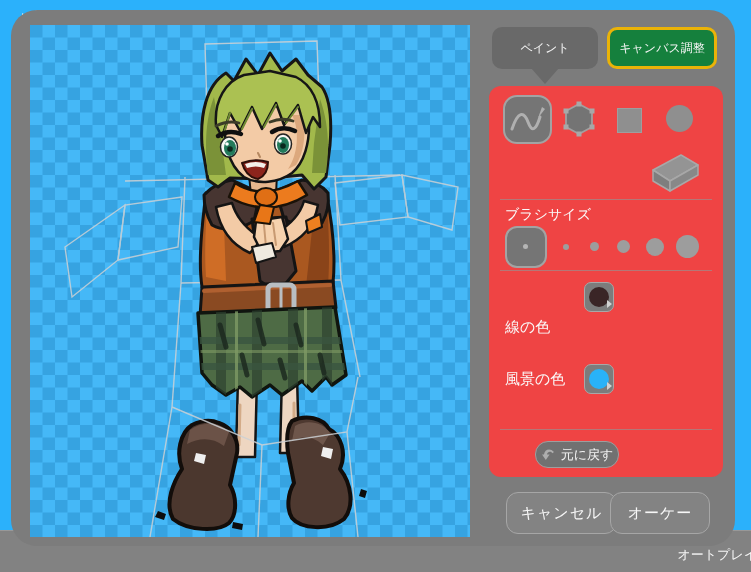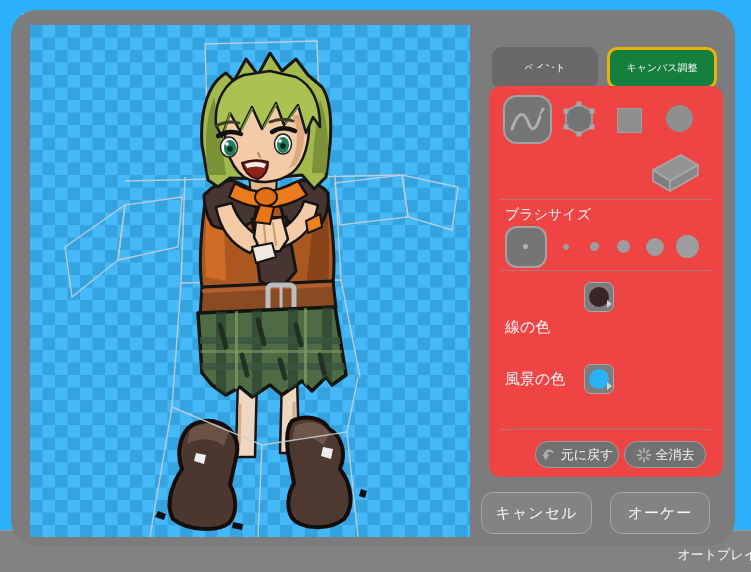--- a/index.html
+++ b/index.html
@@ -15,21 +15,21 @@
   .footer-link .blt{font-size:9px;margin-right:3px;color:#f2f2f2;}
   .lk-about{top:8px;}
   .lk-english{top:25px;}
   .autoplay{position:absolute;right:-6px;top:546px;color:#f5f5f5;font-size:13px;z-index:2;white-space:nowrap;cursor:pointer;}
   
   .dialog{position:absolute;left:11px;top:10px;width:724px;height:536px;background:#7c7c7c;border-radius:26px;z-index:10;}
   
   .canvas-wrap{position:absolute;left:19px;top:15px;width:440px;height:512px;cursor:crosshair;}
   .canvas-wrap svg{display:block;}
   
-  .tab{position:absolute;height:42px;border-radius:10px;display:flex;align-items:center;justify-content:center;color:#f5f5f5;font-size:10px;cursor:pointer;box-sizing:border-box;margin-top:20px;}
+  .tab{position:absolute;height:42px;border-radius:10px;display:flex;align-items:center;justify-content:center;color:#f5f5f5;font-size:12px;cursor:pointer;box-sizing:border-box;}
   .tab-paint{left:481px;top:17px;width:106px;background:#696969;}
   .tab-pointer{position:absolute;left:520px;top:58px;width:0;height:0;border-left:14px solid transparent;border-right:14px solid transparent;border-top:16px solid #696969;}
   .tab-adjust{left:596px;top:17px;width:110px;background:#15803d;border:3px solid #eab308;}
   
   .panel{position:absolute;left:478px;top:76px;width:234px;height:391px;background:#ef4444;border-radius:12px;}
   .sel-box{position:absolute;border:2px solid #a3a3a3;background:#757575;border-radius:14px;box-sizing:border-box;cursor:pointer;}
   .tool-pen{left:14px;top:9px;width:49px;height:49px;}
   .tool{position:absolute;cursor:pointer;}
   .tool-square{left:128px;top:22px;width:23px;height:23px;background:#8f8f8f;border:1px solid #9e9e9e;}
   .tool-circle{left:177px;top:19px;width:27px;height:27px;background:#8f8f8f;border-radius:50%;}
@@ -49,21 +49,21 @@
   .bd5{left:187px;top:149px;width:23px;height:23px;}
   .swatch{position:absolute;left:95px;width:30px;height:30px;background:#7c7c7c;border:1px solid #a8a8a8;border-radius:7px;cursor:pointer;box-sizing:border-box;}
   .sw-line{top:196px;} .sw-scenery{top:278px;}
   .swatch svg{position:absolute;left:3px;top:3px;}
   .sw-tri{position:absolute;right:1px;bottom:3px;width:0;height:0;border-top:4px solid transparent;border-bottom:4px solid transparent;border-left:5px solid #d2d2d2;}
   .mini-btn{position:absolute;top:355px;height:27px;border:1px solid #9e9e9e;border-radius:13px;background:#717171;display:flex;align-items:center;justify-content:center;gap:4px;color:#f3f3f3;font-size:13px;cursor:pointer;box-sizing:border-box;}
   .btn-undo{left:46px;width:84px;}
   .btn-clear{left:135px;width:82px;}
   
   .big-btn{position:absolute;top:482px;height:42px;background:#838383;border:1px solid #a6a6a6;border-radius:12px;display:flex;align-items:center;justify-content:center;color:#f7f7f7;font-size:15px;letter-spacing:1px;cursor:pointer;box-sizing:border-box;}
-  .btn-cancel{left:470px;width:111px;}
+  .btn-cancel{left:495px;width:111px;}
   .btn-ok{left:599px;width:100px;}
 </style>
 </head>
 <body>
 
 <div class="footer"></div>
 <div class="footer-link lk-about">
   <span class="blt">▶</span><span>ABOUT ME</span>
 </div>
 <div class="footer-link lk-english">
@@ -263,32 +263,17 @@
     </div>
 
     <div class="divider dv3"></div>
 
     <div class="mini-btn btn-undo">
       <svg width="16" height="16" viewBox="0 0 16 16">
         <path d="M13,5 C9,0.5 3.5,2.5 3,7.5 L1,7.5 L4.8,13 L8.6,7.5 L6,7.5 C6.4,4.8 9.5,3.8 11.3,6.2 Z" fill="#aeaeae"></path>
       </svg>
       <span>元に戻す</span>
     </div>
-    <div class="mini-btn btn-clear">
-      <svg width="16" height="16" viewBox="0 0 16 16">
-        <g stroke="#aeaeae" stroke-width="2" stroke-linecap="round">
-          <line x1="8" y1="1.5" x2="8" y2="4.5"></line>
-            <line x1="8" y1="11.5" x2="8" y2="14.5"></line>
-          <line x1="1.5" y1="8" x2="4.5" y2="8"></line>
-            <line x1="11.5" y1="8" x2="14.5" y2="8"></line>
-          <line x1="3.4" y1="3.4" x2="5.5" y2="5.5"></line>
-            <line x1="10.5" y1="10.5" x2="12.6" y2="12.6"></line>
-          <line x1="3.4" y1="12.6" x2="5.5" y2="10.5"></line>
-            <line x1="10.5" y1="5.5" x2="12.6" y2="3.4"></line>
-        </g>
-      </svg>
-      <span>全消去</span>
-    </div>
   </div>
 
   <div class="big-btn btn-cancel">キャンセル</div>
   <div class="big-btn btn-ok">オーケー</div>
 </div>
 
 </body></html>

